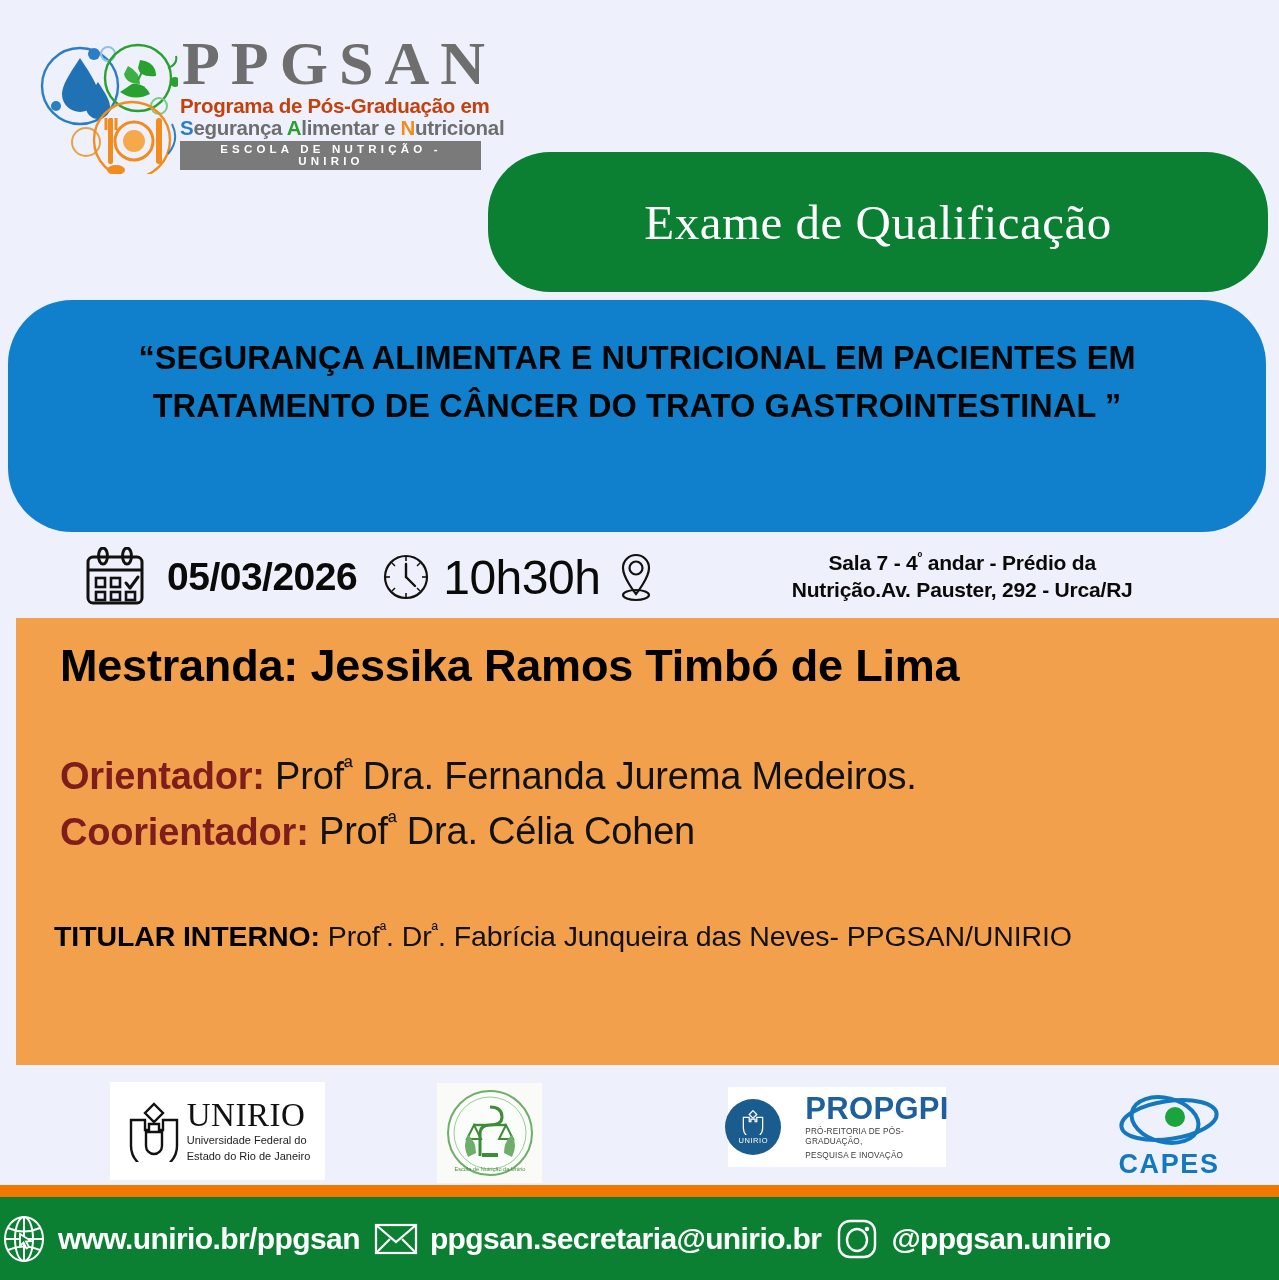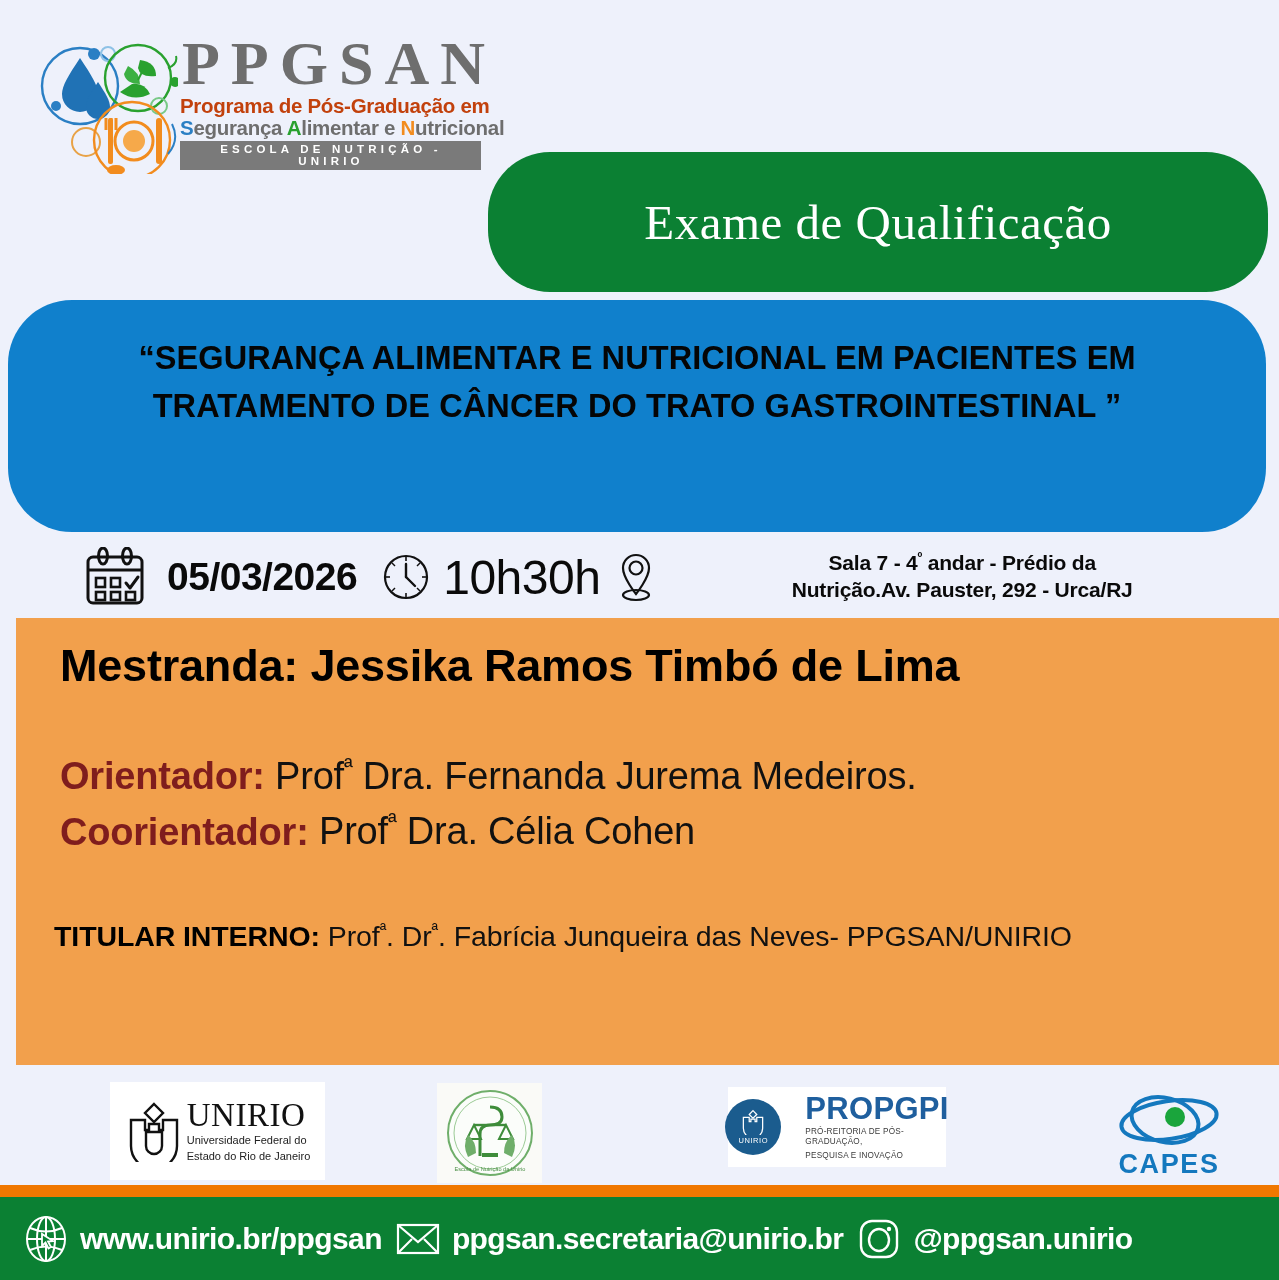--- a/index.html
+++ b/index.html
@@ -111,21 +111,21 @@
   .propgpi-sub{font-size:8.2px;color:#3b3b3b;line-height:1.25;margin-top:3px;letter-spacing:0.2px;}
   .propgpi-badge{width:56px;height:56px;border-radius:50%;background:#1b5c8e;display:flex;flex-direction:column;
                  align-items:center;justify-content:center;flex:0 0 56px;}
   .propgpi-badge .lbl{color:#fff;font-size:7.5px;letter-spacing:0.6px;margin-top:1px;}
   .vsep{width:1px;height:56px;background:#b9b9b9;margin:0 12px;}
 
   
   .orange-stripe{position:absolute;left:0;top:1185px;width:1279px;height:12px;background:#f07800;}
   .footer{
     position:absolute;left:0;top:1197px;width:1279px;height:83px;background:#0b8033;
-    display:flex;align-items:center;padding-left:22px;box-sizing:border-box;gap:0;
+    display:flex;align-items:center;box-sizing:border-box;gap:0;
   }
   .f-item{display:flex;align-items:center;}
   .f-txt{color:#fff;font-size:30px;font-weight:700;letter-spacing:-0.6px;margin:0 12px 0 10px;}
   .f-ico{width:48px;height:48px;flex:0 0 48px;}
 </style>
 </head>
 <body>
 
 <div class="stage">
 

